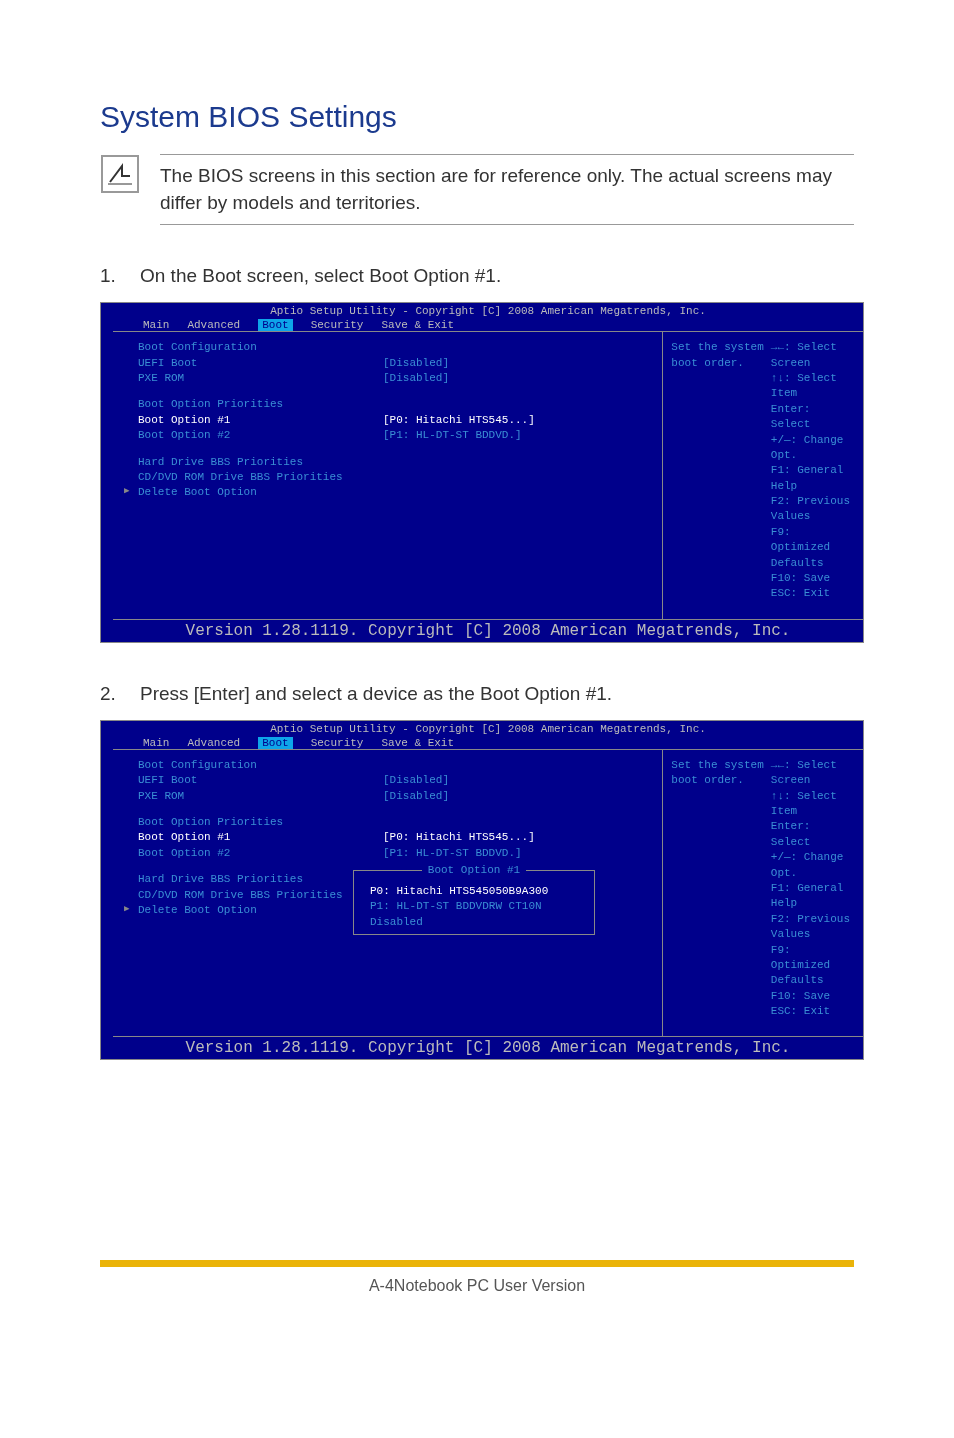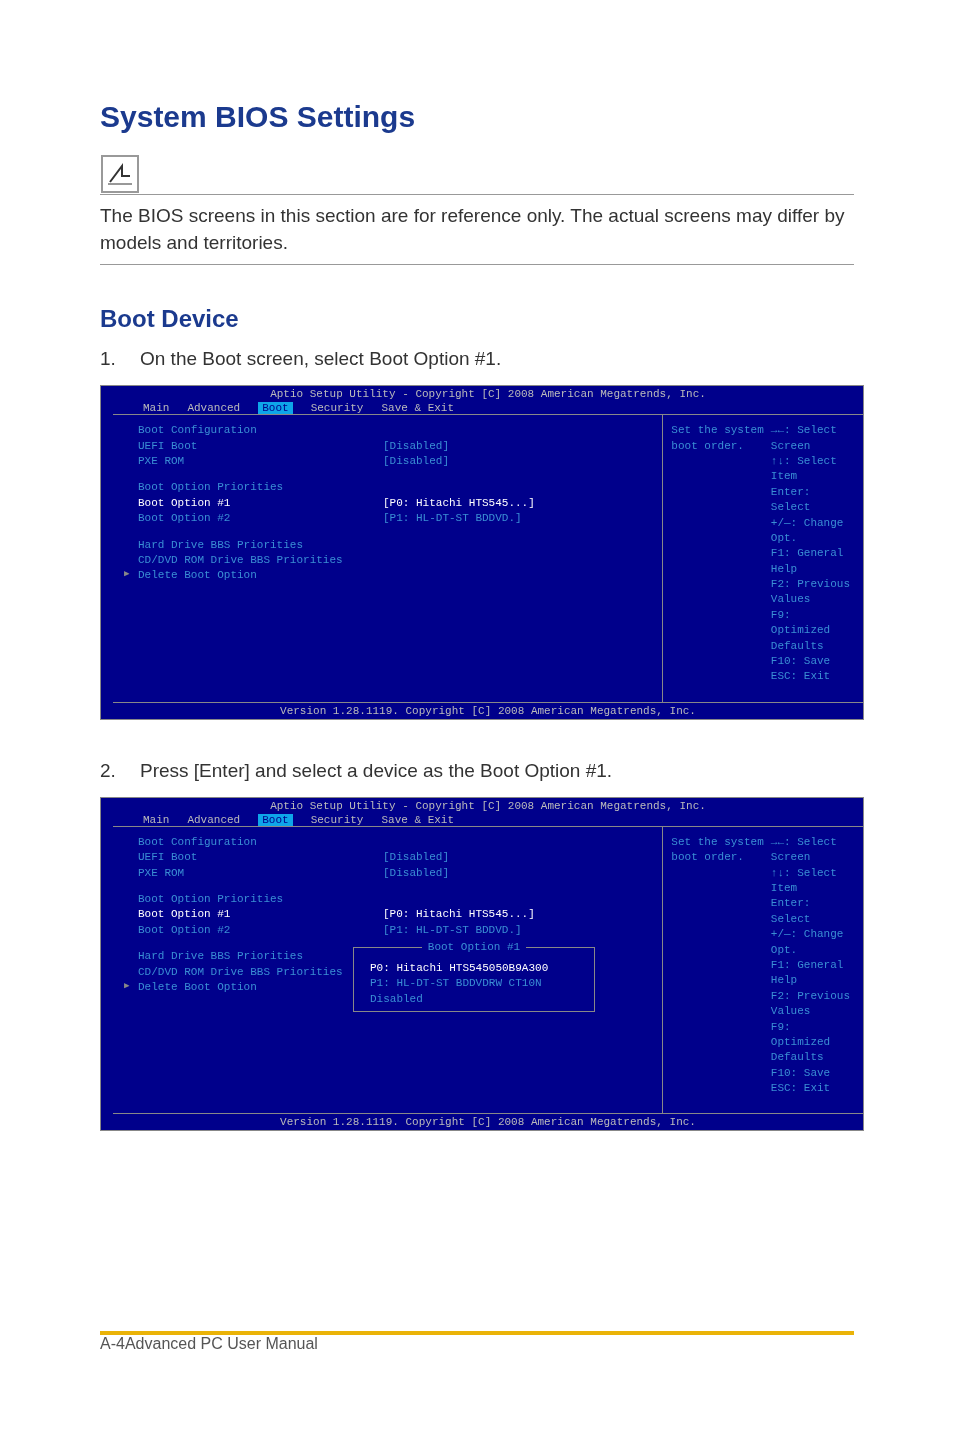--- a/index.html
+++ b/index.html
@@ -7,29 +7,28 @@
       padding: 0;
       font-family: Arial, sans-serif;
       background: #fff;
       width: 954px;
     }
     .page {
       padding: 100px 100px 40px 100px;
     }
     .title {
       font-size: 30px;
-      font-weight: bold;
+      font-weight: normal;
       color: #1b3a8e;
       margin-bottom: 20px;
     }
     .note-section {
       display: flex;
       align-items: flex-start;
       margin-bottom: 40px;
-      flex-direction: column;
     }
     .note-icon {
       width: 40px;
       height: 40px;
       margin-right: 20px;
       flex-shrink: 0;
     }
     .note-text-wrap {
       border-top: 1px solid #999;
       border-bottom: 1px solid #999;
@@ -135,21 +134,21 @@
     .bios-keys {
       color: #3a8ed4;
       line-height: 1.4;
       margin-bottom: 5px;
     }
     .bios-footer {
       text-align: center;
       border-top: 1px solid #888;
       padding: 2px 0;
       color: #bbbbbb;
-      font-size: 11px;
+      font-size: 16px;
     }
     .popup {
       position: absolute;
       left: 240px;
       top: 120px;
       background: #00008b;
       border: 1px solid #888;
       padding: 1px 10px 4px 10px;
       width: 220px;
       text-align: center;
@@ -165,22 +164,23 @@
       color: #3a8ed4;
       line-height: 1.4;
       text-align: left;
       padding-left: 6px;
     }
     .popup-item.highlight {
       color: #ffffff;
     }
     .page-footer {
       display: flex;
-      justify-content: flex-start;
-      border-top: 4px solid #eab308;
+      justify-content: center;
+      border-top: 7px solid #eab308;
+      padding-top: 10px;
       margin-top: 200px;
       font-size: 16px;
       color: #555;
     }
   </style>
 </head>
 <body>
 
 <div class="page">
   <div class="title">System BIOS Settings</div>
@@ -191,21 +191,20 @@
         <rect x="2" y="2" width="36" height="36" stroke="#999" stroke-width="2" fill="none"></rect>
         <path d="M 10 28 L 22 12 L 22 22 L 30 22" stroke="#333" stroke-width="2" fill="none"></path>
         <path d="M 8 30 L 32 30" stroke="#333" stroke-width="1"></path>
       </svg>
     </div>
     <div class="note-text-wrap">
       <div class="note-text">The BIOS screens in this section are for reference only. The actual screens may differ by models and territories.</div>
     </div>
   </div>
 
-  <div class="subtitle">Boot Device</div>
 
   <div class="step">
     <span class="step-num">1.</span>
     <span>On the Boot screen, select Boot Option #1.</span>
   </div>
 
   <div class="bios-panel">
     <div class="bios-header">Aptio Setup Utility - Copyright [C] 2008 American Megatrends, Inc.</div>
     <div class="bios-tabs">
       <span class="bios-tab">Main</span>
@@ -336,15 +335,15 @@
           <div>F9:    Optimized Defaults</div>
           <div>F10:  Save   ESC: Exit</div>
         </div>
       </div>
     </div>
     <div class="bios-footer">Version 1.28.1119. Copyright [C] 2008 American Megatrends, Inc.</div>
   </div>
 
   <div class="page-footer">
     <span>A-4</span>
-    <span>Advanced PC User Manual</span>
+    <span>Notebook PC User Version</span>
   </div>
 </div>
 
 </body></html>

